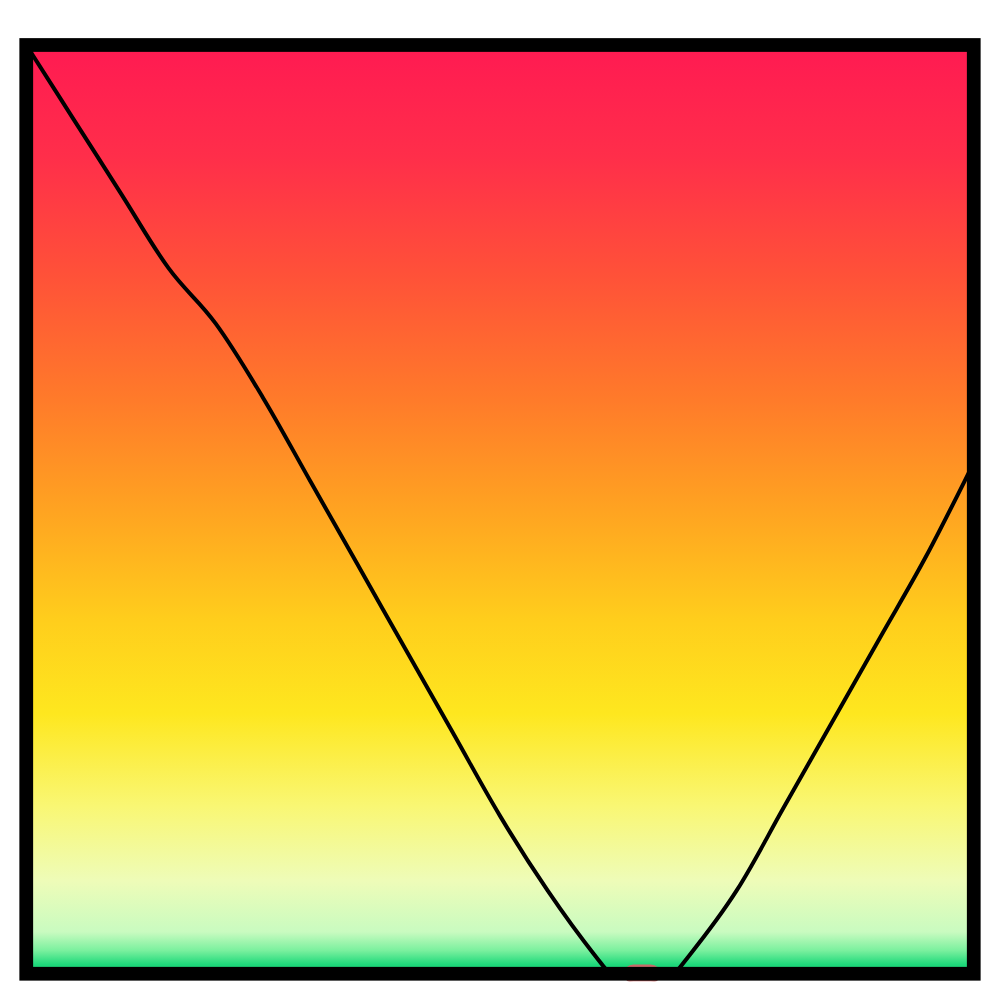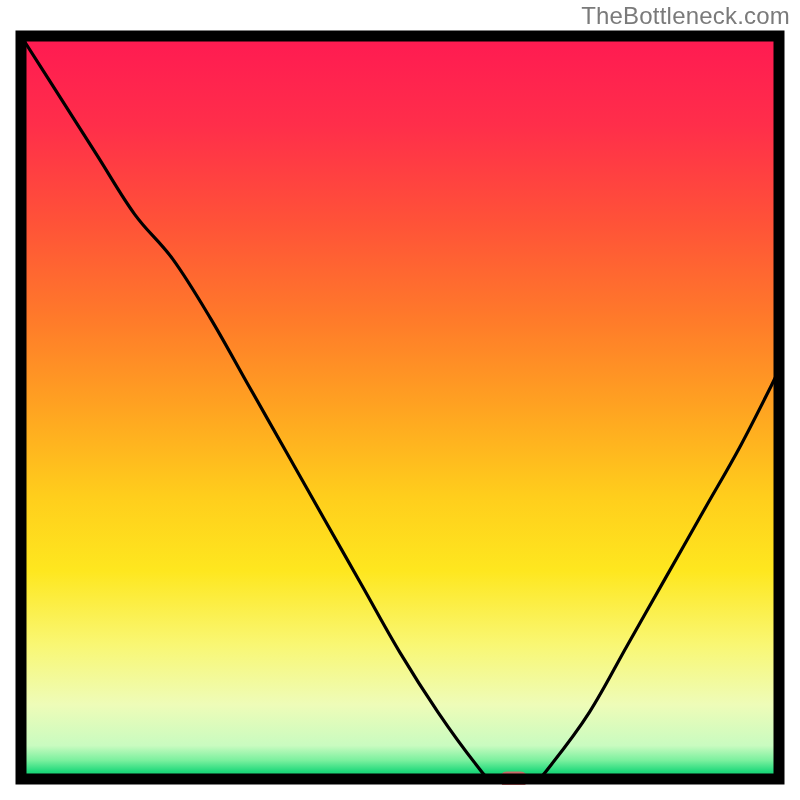--- a/index.html
+++ b/index.html
@@ -32,21 +32,20 @@
     height: 755px;
   }
   svg {
     display: block;
   }
 </style>
 </head>
 <body>
 
 <div class="canvas">
-  <div class="watermark">TheBottleneck.com</div>
 
   <div class="chart-wrap">
     <svg id="chart-svg" width="770" height="755" viewBox="0 0 770 755">
       <defs>
         <linearGradient id="bg-grad" x1="0" y1="0" x2="0" y2="1">
             <stop offset="0.00%" stop-color="#ff1a52"></stop>
             <stop offset="12.00%" stop-color="#ff2e4a"></stop>
             <stop offset="25.00%" stop-color="#ff5238"></stop>
             <stop offset="38.00%" stop-color="#ff7a2a"></stop>
             <stop offset="50.00%" stop-color="#ffa321"></stop>

